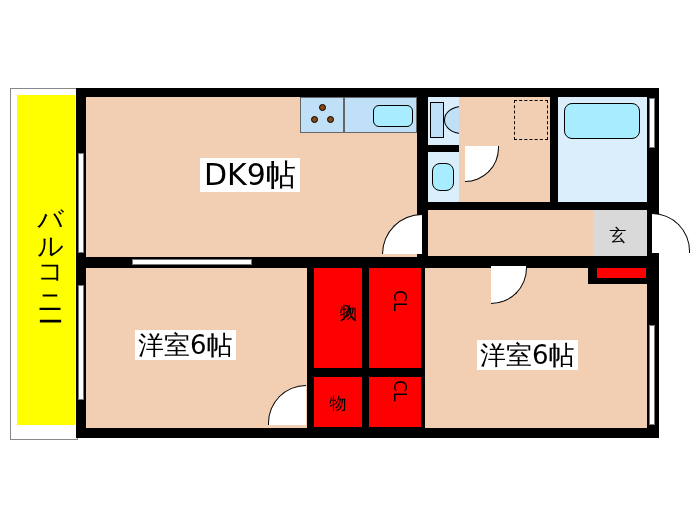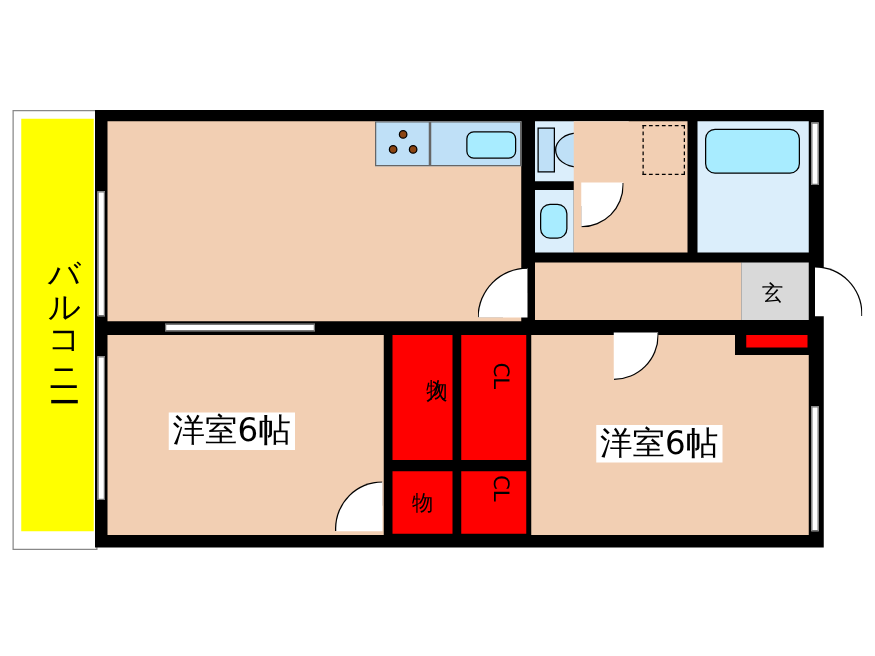--- a/index.html
+++ b/index.html
@@ -29,20 +29,21 @@
   <div class="abs room" style="left:86px;top:97px;width:331px;height:160px;"></div>
 
   <div class="abs" style="left:300px;top:97px;width:44px;height:36px;background:#bfe0f7;border:1px solid #666;">
     <span class="abs" style="left:18px;top:6px;width:7px;height:7px;border-radius:50%;background:#8b4513;border:1px solid #000;"></span>
     <span class="abs" style="left:10px;top:18px;width:7px;height:7px;border-radius:50%;background:#8b4513;border:1px solid #000;"></span>
     <span class="abs" style="left:26px;top:18px;width:7px;height:7px;border-radius:50%;background:#8b4513;border:1px solid #000;"></span>
   </div>
   <div class="abs" style="left:344px;top:97px;width:73px;height:36px;background:#bfe0f7;border:1px solid #666;">
     <span class="abs" style="left:28px;top:7px;width:40px;height:22px;border-radius:6px;background:#a8ecff;border:1.5px solid #000;"></span>
   </div>
+  <div class="lbl" style="left:200px;top:158px;padding:2px 4px;font-size:30px;">DK9帖</div>
 
   <div class="win" style="left:78px;top:153px;width:6px;height:100px;"></div>
 
   <div class="door" style="left:382px;top:214px;width:40px;height:40px;border-radius:40px 0 0 0;border-right:none;border-bottom:none;"></div>
 
   <div class="abs wet" style="left:428px;top:97px;width:75px;height:48px;"></div>
   <div class="abs" style="left:430px;top:102px;width:14px;height:36px;background:#bfe0f7;border:1.5px solid #000;"></div>
   <div class="abs" style="left:444px;top:106px;width:36px;height:28px;border-radius:50%;background:#bfe0f7;border:1.5px solid #000;"></div>
 
   <div class="abs wet" style="left:428px;top:152px;width:31px;height:50px;"></div>

